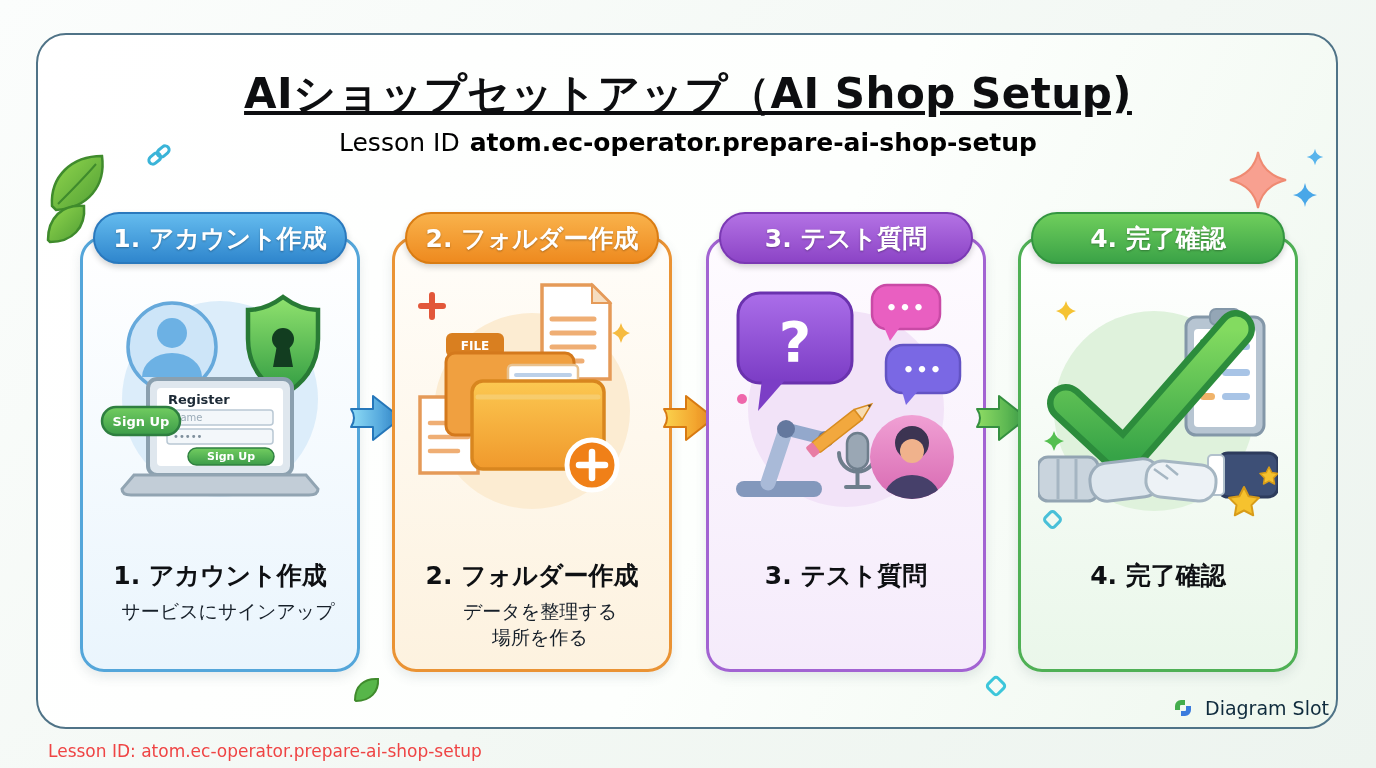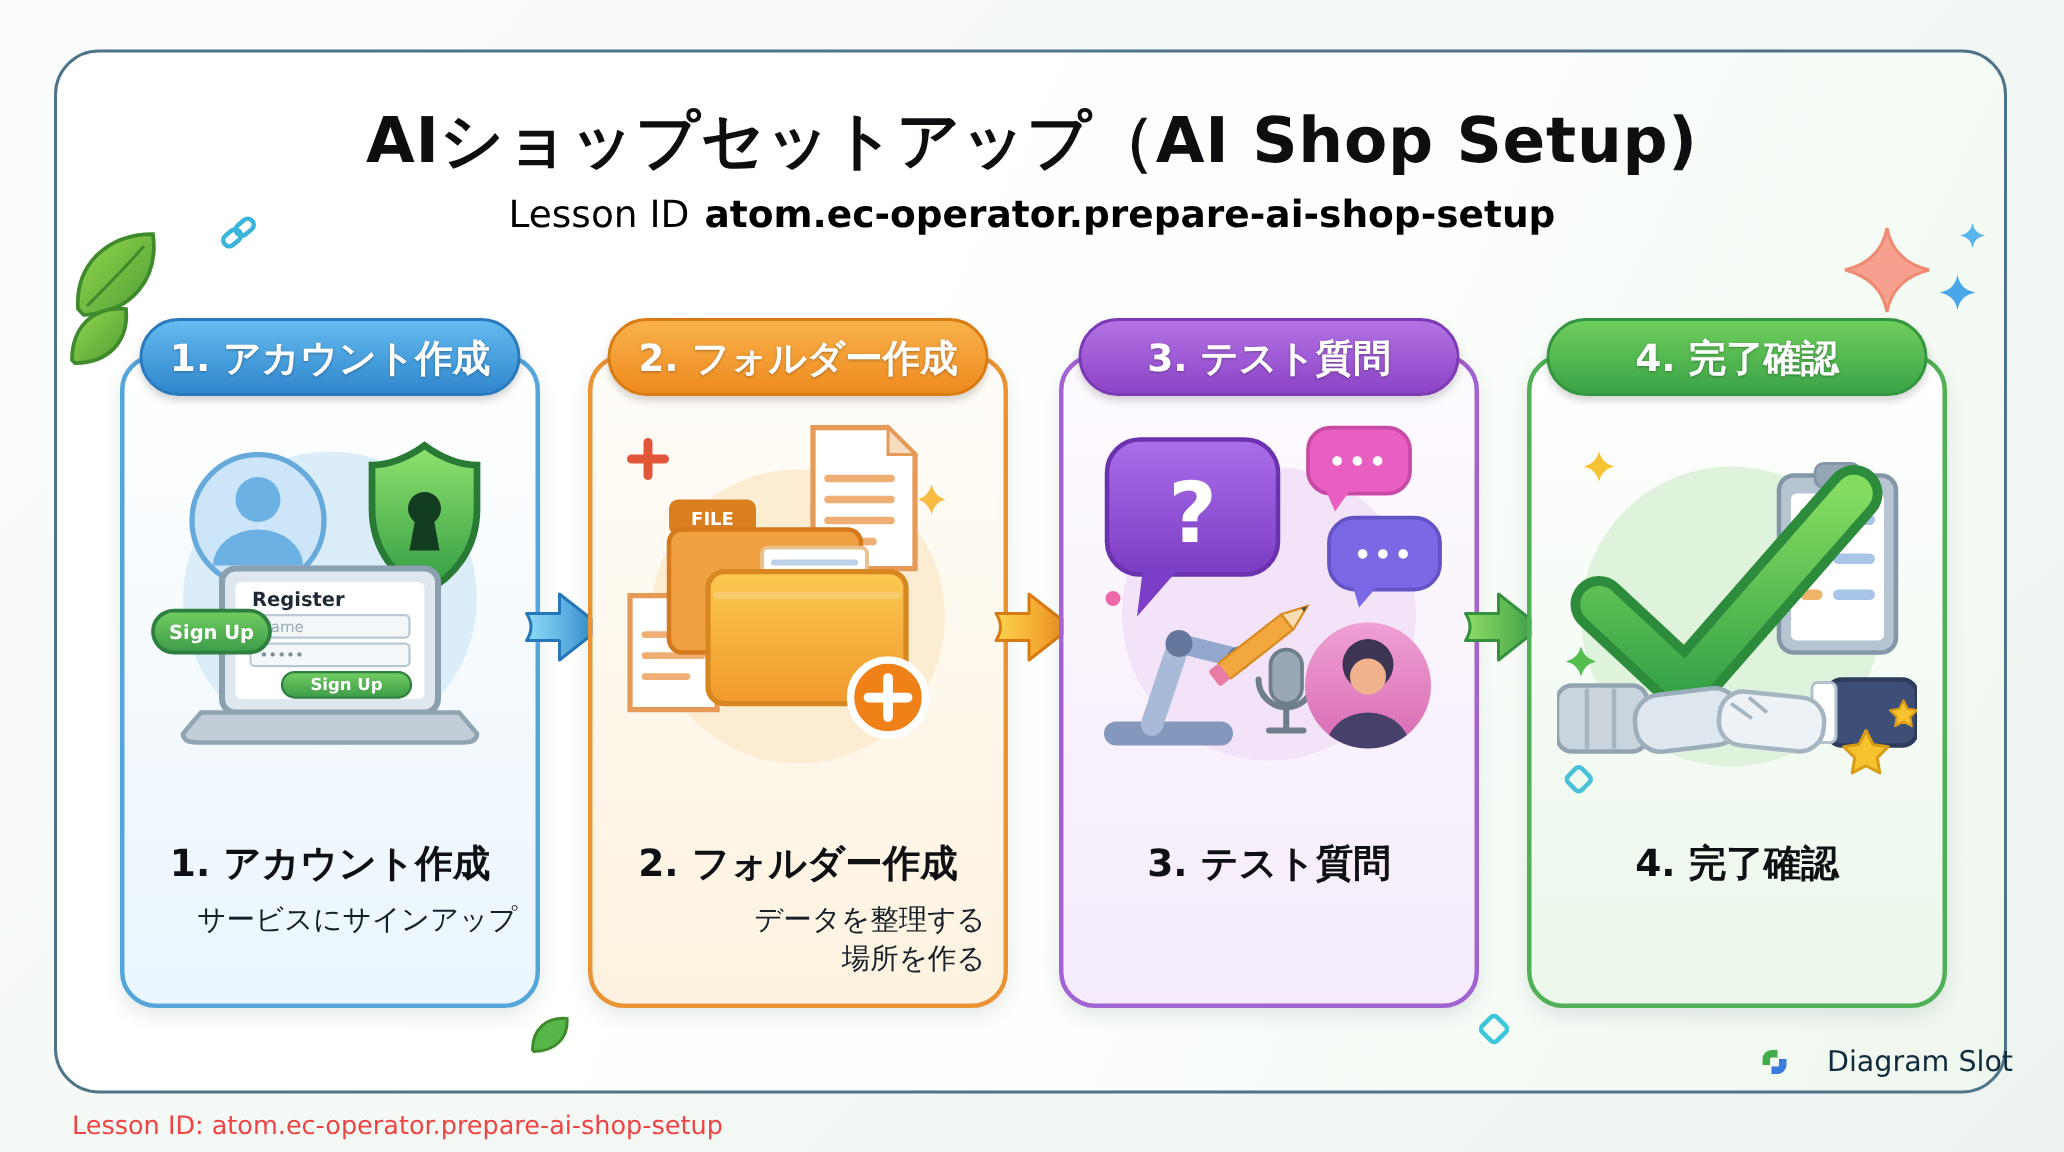--- a/index.html
+++ b/index.html
@@ -9,21 +9,21 @@
     font-family:"DejaVu Sans","Liberation Sans",sans-serif;
     background:linear-gradient(135deg,#fbfdfc 0%,#f3f8f4 55%,#edf4ef 100%);
   }
   .frame {
     position:absolute; left:36px; top:33px; width:1302px; height:696px;
     border:2px solid #4f7387; border-radius:30px;
     background:linear-gradient(115deg,#ffffff 0%,#fdfffd 55%,#eef7ee 100%);
   }
   .page-title {
     position:absolute; top:66px; left:0; width:1376px; text-align:center;
-    font-size:42px; font-weight:800; color:#0d0e10; letter-spacing:.5px;
+    font-size:42px; font-weight:800; color:#0d0e10; letter-spacing:.5px;text-decoration:underline;
   }
   .subtitle {
     position:absolute; top:128px; left:0; width:1376px; text-align:center;
     font-size:25px; color:#000000;
   }
   .subtitle .lbl { font-weight:500; }
   .subtitle .val { font-weight:800; margin-left:10px; }
   .step-card {
     position:absolute; top:236px; width:280px; height:436px;
     border:3px solid; border-radius:24px;
@@ -45,29 +45,29 @@
   .card2 .pill { background:linear-gradient(180deg,#f9b24b,#ee8a1f); border-color:#d97c13; }
   .card3 .pill { background:linear-gradient(180deg,#b372e4,#8c44c6); border-color:#7b39b4; }
   .card4 .pill { background:linear-gradient(180deg,#6fce5c,#3ba347); border-color:#339540; }
   .illus { position:absolute; top:42px; left:17px; width:240px; height:266px; }
   .illus svg { width:100%; height:100%; display:block; }
   .step-title {
     position:absolute; top:320px; left:0; width:100%; text-align:center;
     font-size:25px; font-weight:700; color:#0e1013;
   }
   .step-desc {
-    position:absolute; top:362px; left:4px; width:calc(100% - 16px); text-align:right;
-    font-size:19px; font-weight:500; color:#161f29; line-height:1.35; white-space:pre-line;
+    position:absolute; top:362px; left:16px; width:calc(100% - 16px); text-align:center;
+    font-size:19px; font-weight:500; color:#161f29; line-height:1.35; white-space:pre-line;font-family:Liberation Mono, monospace;
   }
   .arrow { position:absolute; width:56px; height:52px; top:392px; }
   .a1 { left:348px; } .a2 { left:661px; } .a3 { left:974px; }
   .deco { position:absolute; }
   .brand {
     position:absolute; left:1172px; top:697px;
-    display:flex; align-items:flex-end; gap:24px;
+    display:flex; align-items:flex-end; gap:11px;
   }
   .brand-name { font-size:19px; font-weight:500; color:#0f2b3d; }
   .lesson-footer {
     position:absolute; left:48px; top:741px;
     font-size:17px; font-weight:500; color:#ef4444;
   }
   svg text { font-family:"DejaVu Sans","Liberation Sans",sans-serif; }
 </style>
 </head>
 <body>

